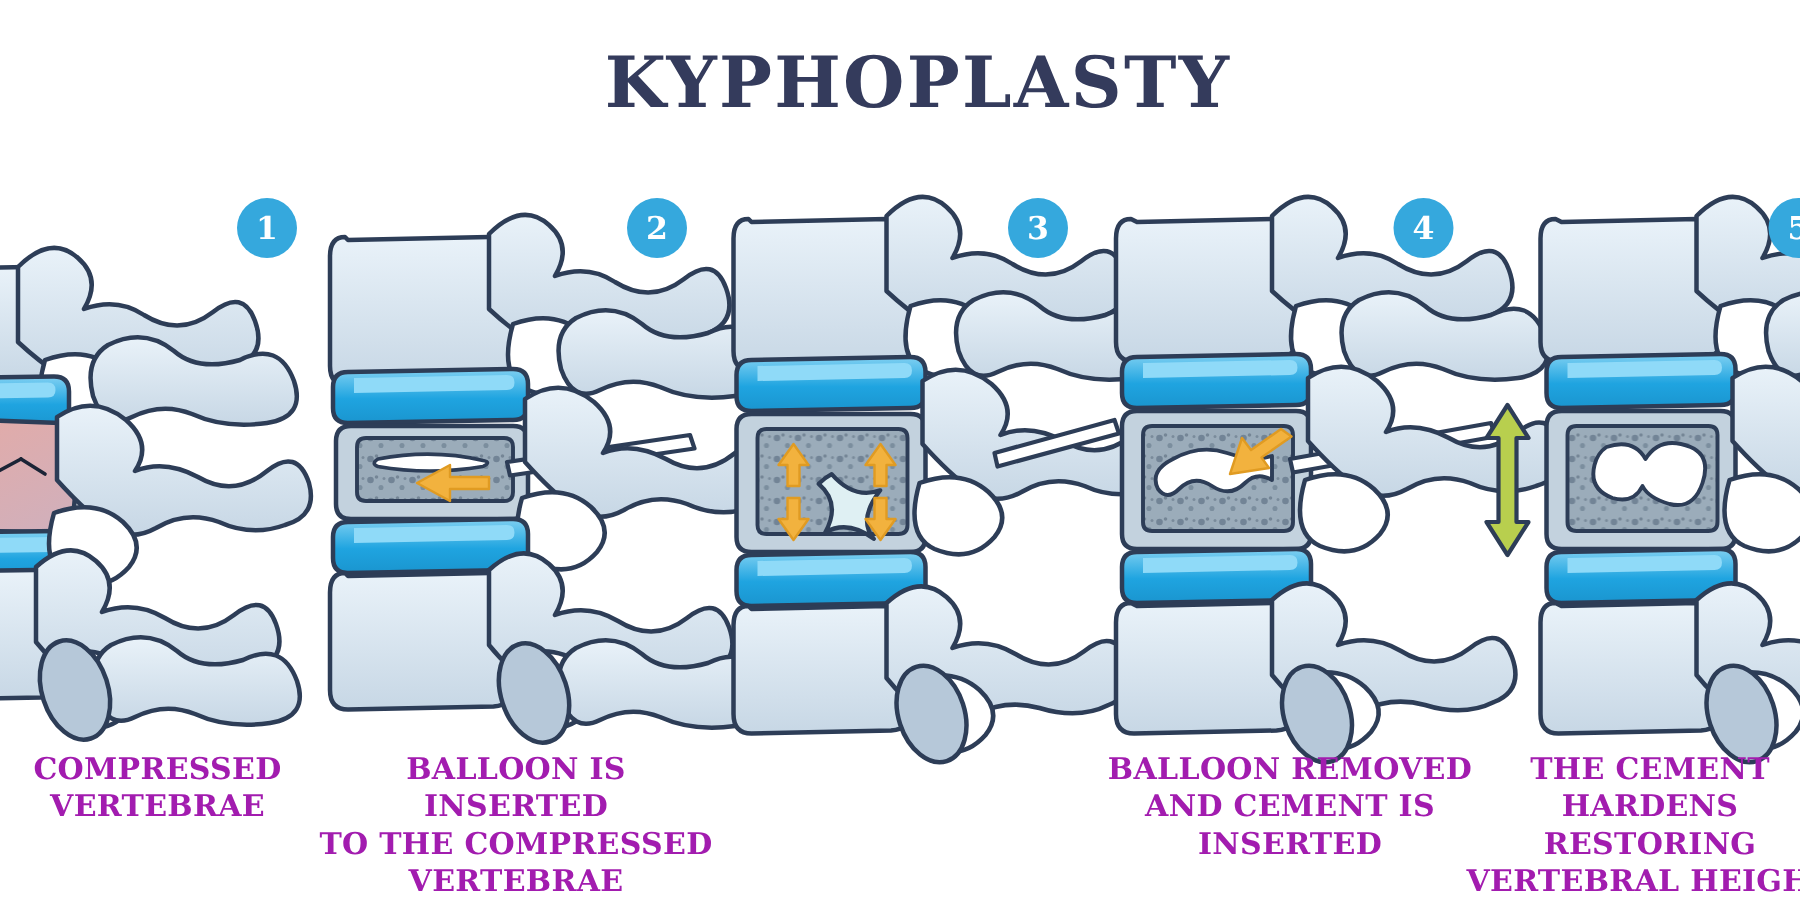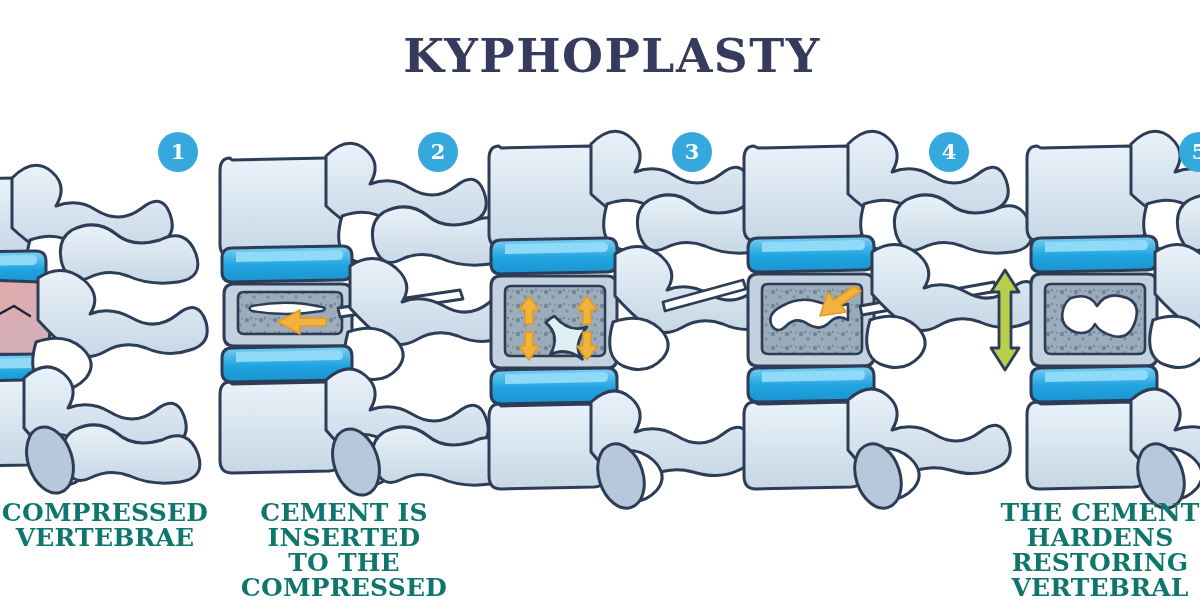--- a/index.html
+++ b/index.html
@@ -38,23 +38,23 @@
     line-height: 40px;
     text-align: center;
     z-index: 5;
   }
 
   .caption {
     position: absolute;
     top: 500px;
     font-family: "DejaVu Serif", serif;
     font-weight: 700;
-    font-size: 25px;
+    font-size: 20px;
     line-height: 25px;
-    color: #0f766e;
+    color: #a21caf;
     text-align: center;
     letter-spacing: 0.2px;
     white-space: pre-line;
   }
 </style>
 </head>
 <body>
 
 <div id="stage">
 
@@ -168,21 +168,21 @@
           <path d="M2,264 L96,262 q13,0 14,13 l2,62 q1,13 -13,14 l-97,2 q-12,0 -12,-13 l0,-65 q0,-13 10,-13 Z" fill="url(#boneG2)"></path>
           <path d="M96,260 q22,-20 40,-4 q16,14 4,34 q22,-8 42,4 q24,15 46,-2 q20,-16 28,6 q8,22 -12,30 q-20,10 -46,2 q-22,-6 -42,4 q-18,10 -34,0 q-14,-9 -26,-24 Z" fill="url(#boneG2)"></path>
           <path d="M112,318 q28,-10 46,6 q16,15 4,30 q-16,18 -40,8 q-20,-9 -10,-44 Z" fill="#ffffff"></path>
           <path d="M154,312 q24,-12 44,4 q16,14 44,6 q26,-13 36,14 q8,24 -18,28 q-28,4 -50,-6 q-20,-8 -40,2 q-18,9 -26,-14 q-6,-24 10,-34 Z" fill="url(#boneG2)"></path>
           <ellipse cx="126" cy="342" rx="22" ry="34" transform="rotate(-18 126 342)" fill="#b6c8d9"></ellipse>
         </g>
       </svg>
     </div>
     <div class="badge" style="left:188px; top:12px;">2</div>
   </div>
-  <div class="caption" style="left:209px; width:270px;">CEMENT IS INSERTED
+  <div class="caption" style="left:209px; width:270px;">BALLOON IS INSERTED
 TO THE COMPRESSED
 VERTEBRAE</div>
 
   <div class="panel" style="left:487px;">
     <div class="panel-art">
       <svg viewBox="0 0 258 390" xmlns="http://www.w3.org/2000/svg">
         <defs>
           <linearGradient id="boneG3" x1="0" y1="0" x2="0" y2="1">
             <stop offset="0%" stop-color="#e9f2f9"></stop>
               <stop offset="100%" stop-color="#c7d7e5"></stop>
@@ -285,20 +285,23 @@
           <path d="M20,252 L118,250 q5,0 5,5 q0,5 -5,5 L20,262 Z" fill="#8fdaf8" stroke="none"></path>
           <path d="M16,284 L106,282 q13,0 14,13 l2,58 q1,13 -13,14 l-95,2 q-12,0 -12,-13 l0,-61 q0,-13 10,-13 Z" fill="url(#boneG4)"></path>
           <path d="M106,280 q22,-20 40,-4 q16,14 4,34 q22,-8 42,4 q24,15 46,-2 q20,-16 28,6 q8,22 -12,30 q-20,10 -46,2 q-22,-6 -42,4 q-18,10 -34,0 q-14,-9 -26,-24 Z" fill="url(#boneG4)"></path>
           <path d="M122,332 q28,-10 46,6 q16,15 4,30 q-16,18 -40,8 q-20,-9 -10,-44 Z" fill="#ffffff"></path>
           <ellipse cx="136" cy="356" rx="22" ry="33" transform="rotate(-18 136 356)" fill="#b6c8d9"></ellipse>
         </g>
       </svg>
     </div>
     <div class="badge" style="left:187px; top:12px;">4</div>
   </div>
+  <div class="caption" style="left:735px; width:250px;">BALLOON REMOVED
+AND CEMENT IS
+INSERTED</div>
 
   <div class="panel" style="left:975px; width:285px;">
     <div class="panel-art" style="width:285px;">
       <svg viewBox="0 0 285 390" xmlns="http://www.w3.org/2000/svg">
         <defs>
           <linearGradient id="boneG5" x1="0" y1="0" x2="0" y2="1">
             <stop offset="0%" stop-color="#e9f2f9"></stop>
               <stop offset="100%" stop-color="#c7d7e5"></stop>
           </linearGradient>
           <linearGradient id="discG5" x1="0" y1="0" x2="0" y2="1">

